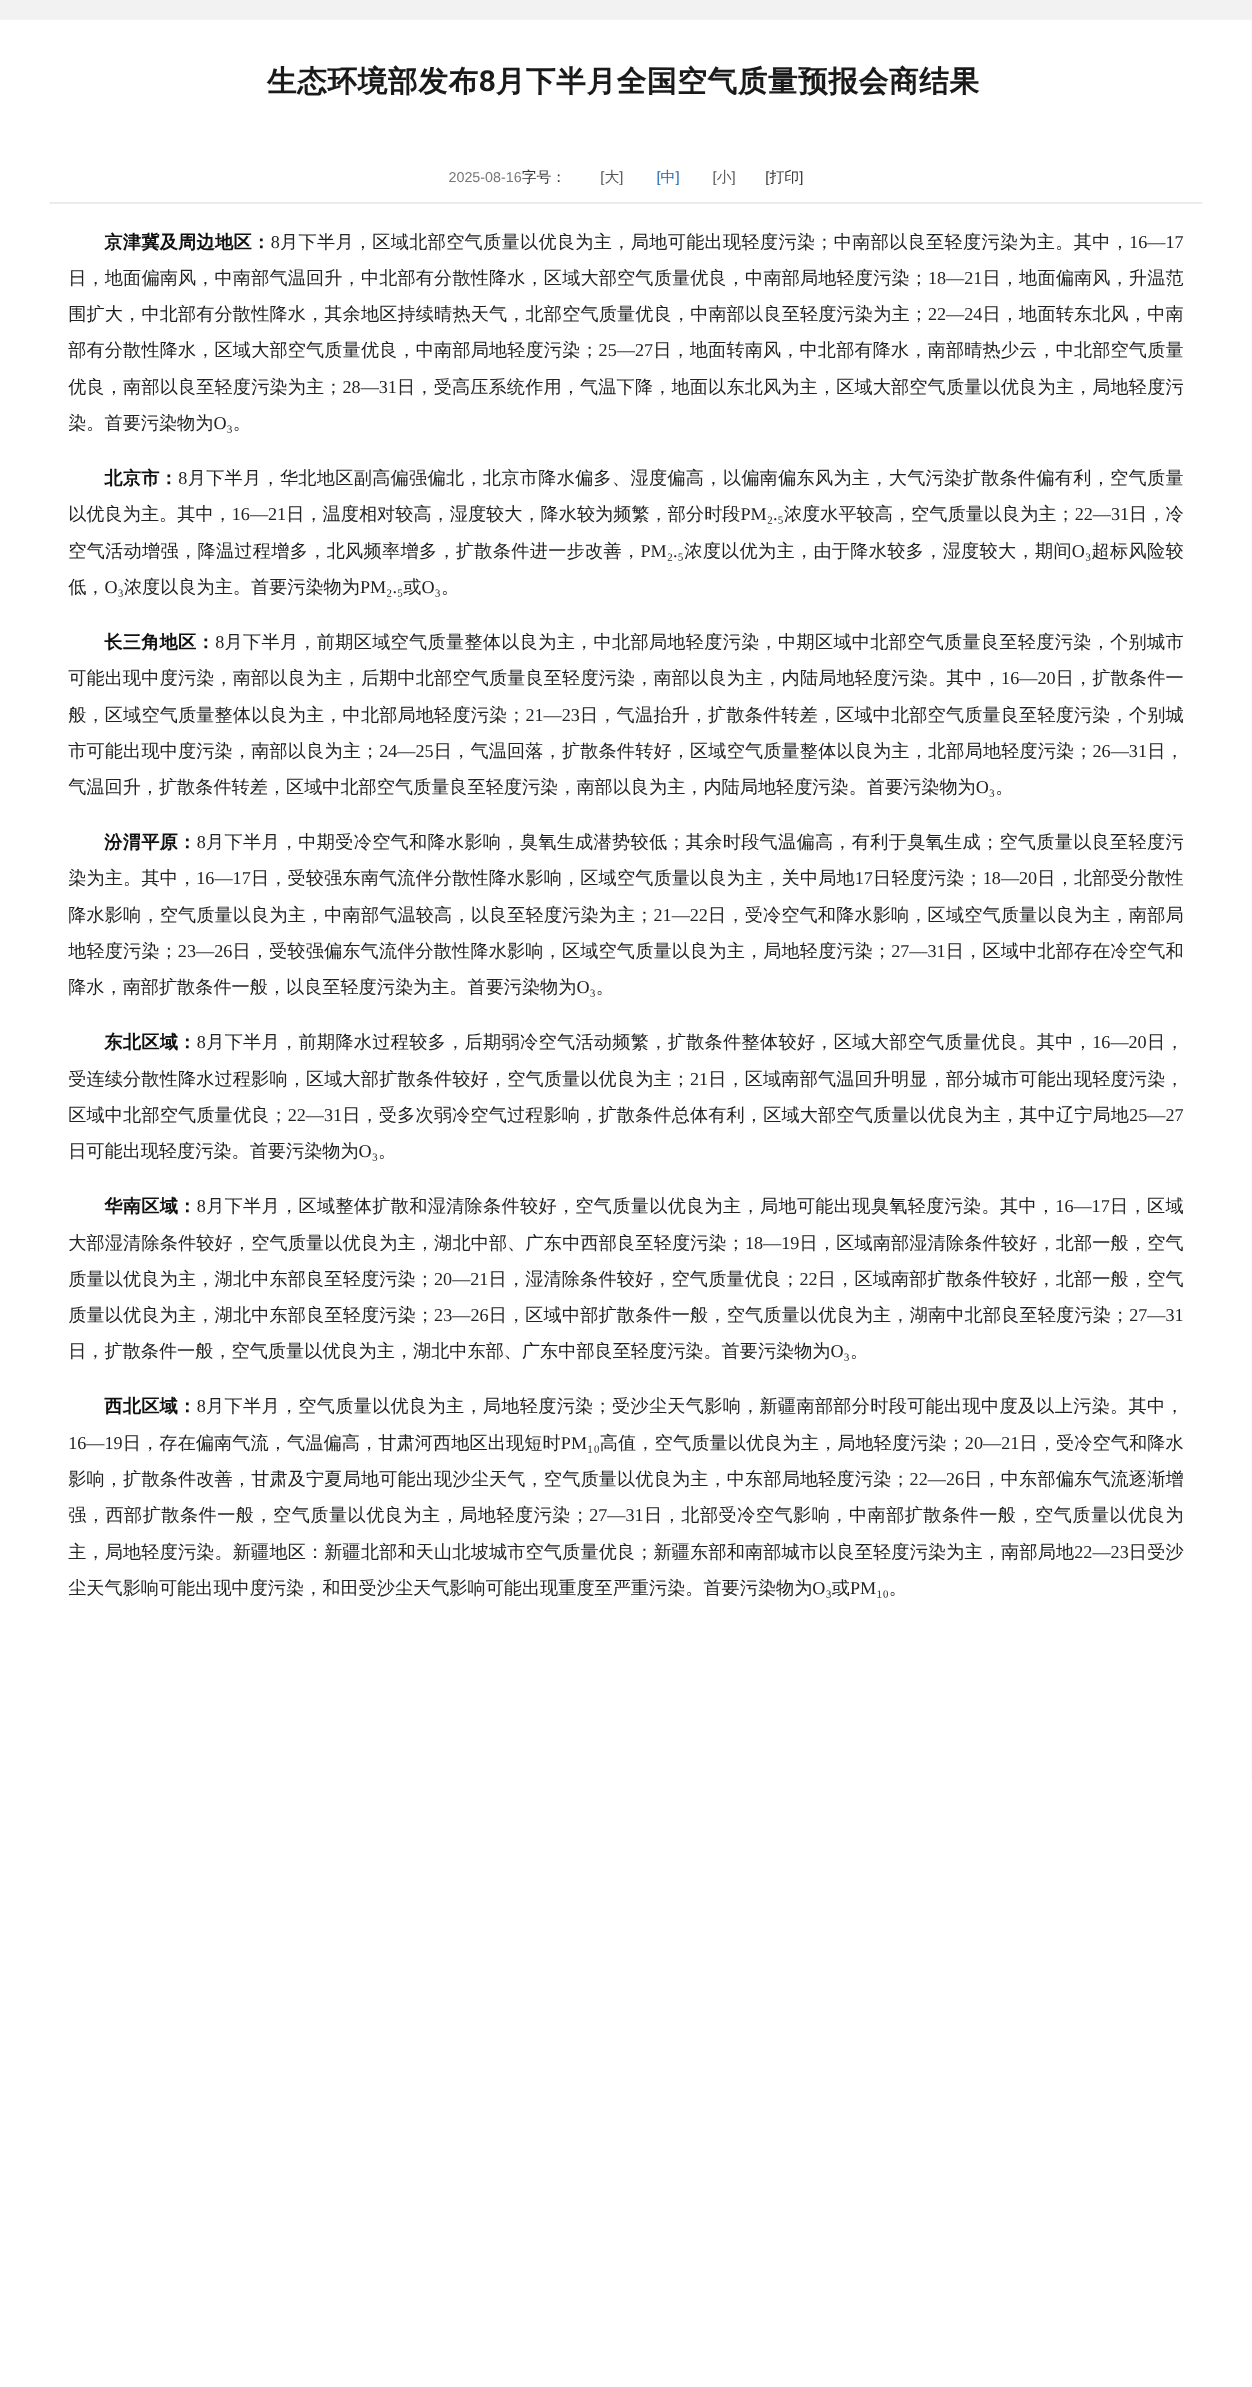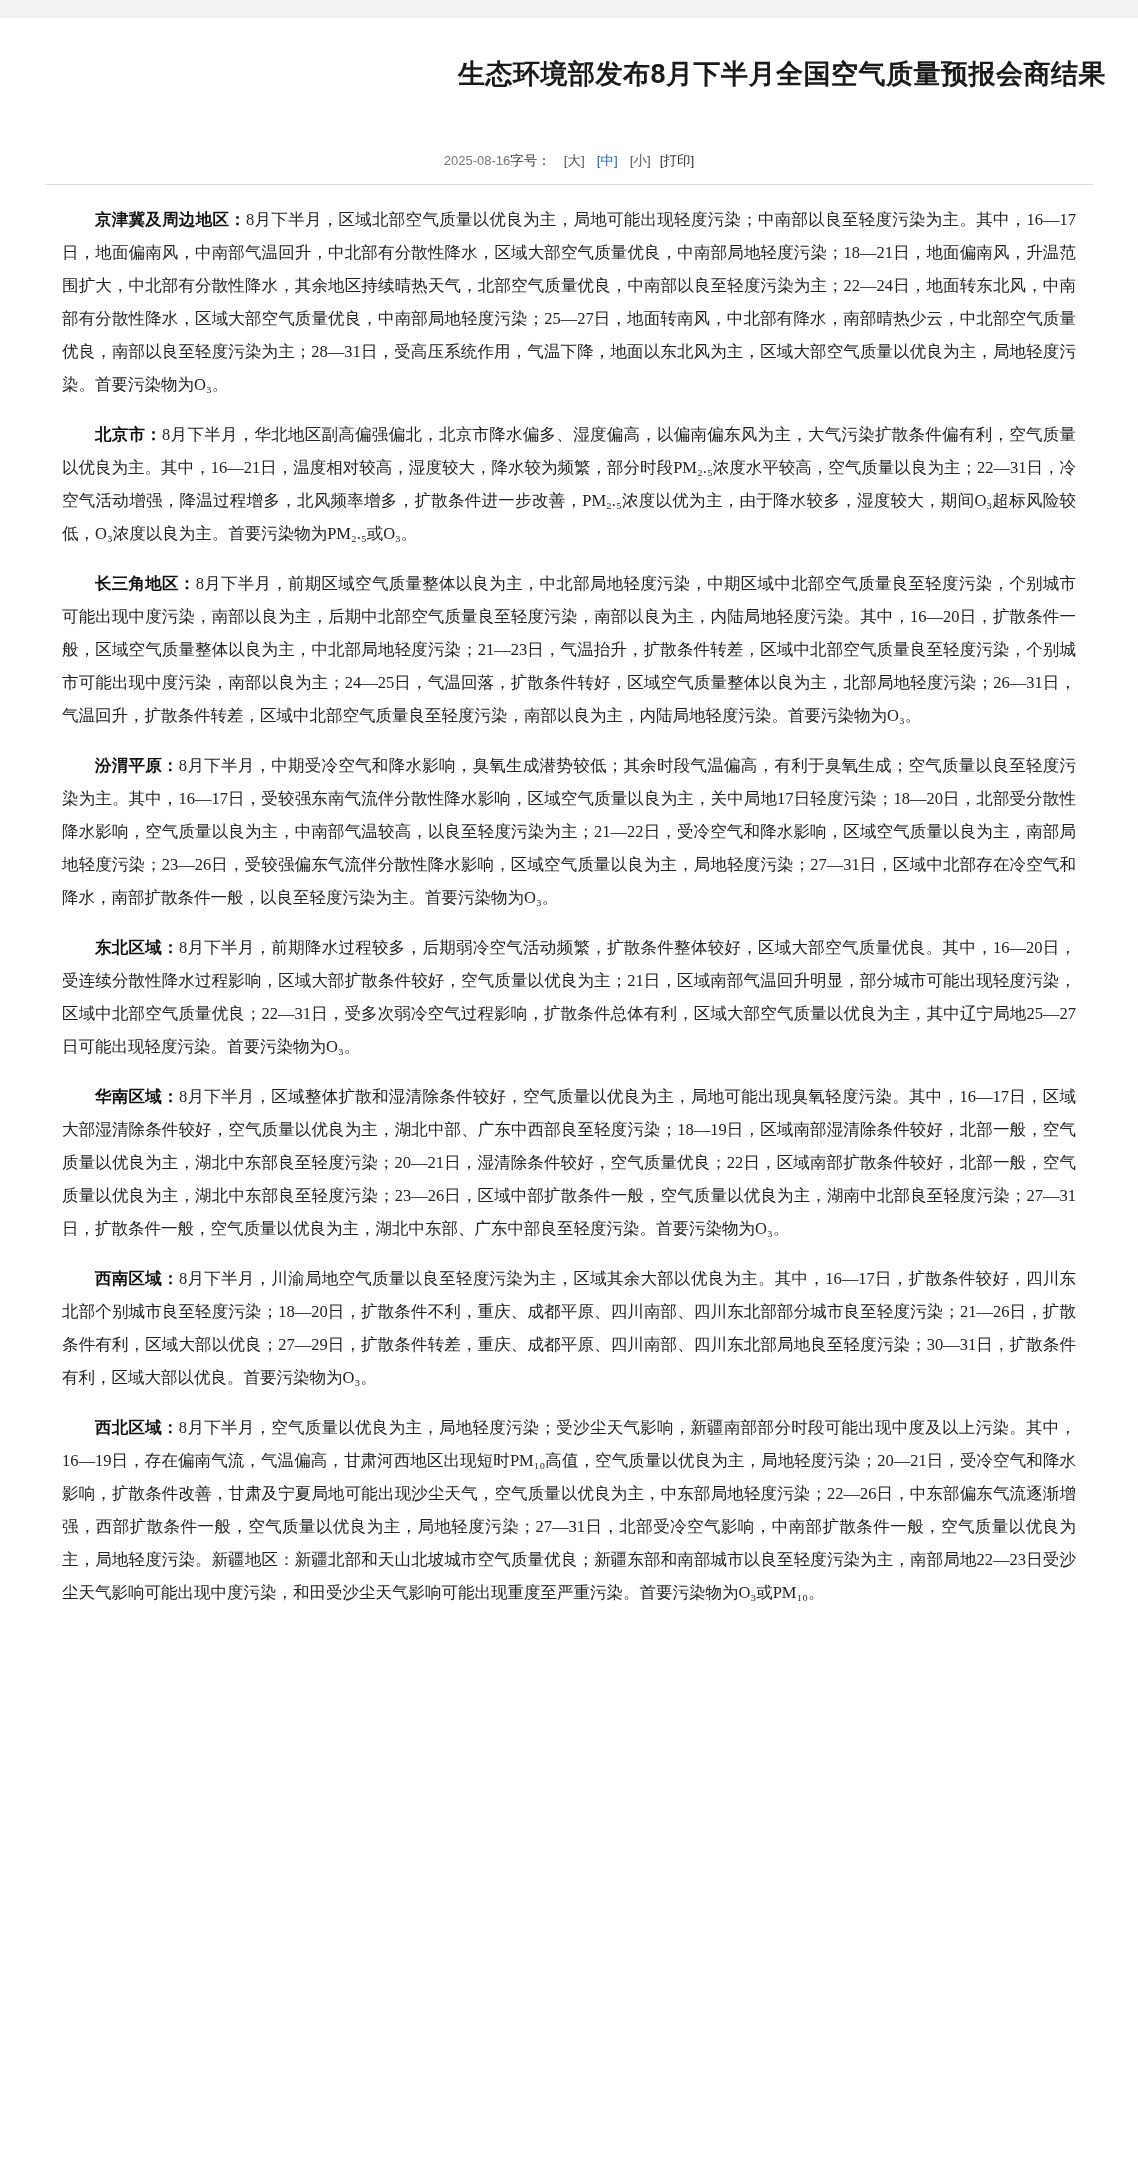--- a/index.html
+++ b/index.html
@@ -12,46 +12,46 @@
     width: 1138px;
   }
   .page {
     width: 1138px;
     box-sizing: border-box;
     background: #ffffff;
     padding: 0 0 40px 0;
     min-height: 2170px;
   }
   .title {
-    text-align: right;
+    text-align: center;
     font-family: "Liberation Sans", "DejaVu Sans", sans-serif;
     font-weight: bold;
     font-size: 27px;
     color: #1a1a1a;
-    padding: 38px 32px 30px 60px;
+    padding: 38px 64px 30px 60px;
     line-height: 1.4;
     letter-spacing: 0.5px;
   }
   .meta-bar {
     display: flex;
     align-items: center;
     justify-content: center;
     padding: 10px 60px 14px 60px;
     font-size: 13px;
     color: #666;
     font-family: "Liberation Sans", "DejaVu Sans", sans-serif;
   }
   .meta-date {
     color: #777;
     font-size: 13px;
   }
   .meta-right {
     display: flex;
     align-items: center;
-    gap: 6px;
+    gap: 24px;
     font-size: 13.5px;
     color: #333;
   }
   .fontsize-label {
     color: #333;
     margin-right: 4px;
   }
   .fs-opt {
     color: #555;
     padding: 0 3px;
@@ -115,18 +115,17 @@
     <p class="para"><span class="lead">北京市：</span><span>8月下半月，华北地区副高偏强偏北，北京市降水偏多、湿度偏高，以偏南偏东风为主，大气污染扩散条件偏有利，空气质量以优良为主。其中，16—21日，温度相对较高，湿度较大，降水较为频繁，部分时段PM₂.₅浓度水平较高，空气质量以良为主；22—31日，冷空气活动增强，降温过程增多，北风频率增多，扩散条件进一步改善，PM₂.₅浓度以优为主，由于降水较多，湿度较大，期间O₃超标风险较低，O₃浓度以良为主。首要污染物为PM₂.₅或O₃。</span></p>
 
     <p class="para"><span class="lead">长三角地区：</span><span>8月下半月，前期区域空气质量整体以良为主，中北部局地轻度污染，中期区域中北部空气质量良至轻度污染，个别城市可能出现中度污染，南部以良为主，后期中北部空气质量良至轻度污染，南部以良为主，内陆局地轻度污染。其中，16—20日，扩散条件一般，区域空气质量整体以良为主，中北部局地轻度污染；21—23日，气温抬升，扩散条件转差，区域中北部空气质量良至轻度污染，个别城市可能出现中度污染，南部以良为主；24—25日，气温回落，扩散条件转好，区域空气质量整体以良为主，北部局地轻度污染；26—31日，气温回升，扩散条件转差，区域中北部空气质量良至轻度污染，南部以良为主，内陆局地轻度污染。首要污染物为O₃。</span></p>
 
     <p class="para"><span class="lead">汾渭平原：</span><span>8月下半月，中期受冷空气和降水影响，臭氧生成潜势较低；其余时段气温偏高，有利于臭氧生成；空气质量以良至轻度污染为主。其中，16—17日，受较强东南气流伴分散性降水影响，区域空气质量以良为主，关中局地17日轻度污染；18—20日，北部受分散性降水影响，空气质量以良为主，中南部气温较高，以良至轻度污染为主；21—22日，受冷空气和降水影响，区域空气质量以良为主，南部局地轻度污染；23—26日，受较强偏东气流伴分散性降水影响，区域空气质量以良为主，局地轻度污染；27—31日，区域中北部存在冷空气和降水，南部扩散条件一般，以良至轻度污染为主。首要污染物为O₃。</span></p>
 
     <p class="para"><span class="lead">东北区域：</span><span>8月下半月，前期降水过程较多，后期弱冷空气活动频繁，扩散条件整体较好，区域大部空气质量优良。其中，16—20日，受连续分散性降水过程影响，区域大部扩散条件较好，空气质量以优良为主；21日，区域南部气温回升明显，部分城市可能出现轻度污染，区域中北部空气质量优良；22—31日，受多次弱冷空气过程影响，扩散条件总体有利，区域大部空气质量以优良为主，其中辽宁局地25—27日可能出现轻度污染。首要污染物为O₃。</span></p>
 
     <p class="para"><span class="lead">华南区域：</span><span>8月下半月，区域整体扩散和湿清除条件较好，空气质量以优良为主，局地可能出现臭氧轻度污染。其中，16—17日，区域大部湿清除条件较好，空气质量以优良为主，湖北中部、广东中西部良至轻度污染；18—19日，区域南部湿清除条件较好，北部一般，空气质量以优良为主，湖北中东部良至轻度污染；20—21日，湿清除条件较好，空气质量优良；22日，区域南部扩散条件较好，北部一般，空气质量以优良为主，湖北中东部良至轻度污染；23—26日，区域中部扩散条件一般，空气质量以优良为主，湖南中北部良至轻度污染；27—31日，扩散条件一般，空气质量以优良为主，湖北中东部、广东中部良至轻度污染。首要污染物为O₃。</span></p>
 
-    <p class="para"><span class="lead">西南区域：</span><span>8月下半月，川渝局地空气质量以良至轻度污染为主，区域其余大部以优良为主。其中，16—17日，扩散条件较好，四川东北部个别城市良至轻度污染；18—20日，扩散条件不利，重庆、成都平原、四川南部、四川东北部部分城市良至轻度污染；21—26日，扩散条件有利，区域大部以优良；27—29日，扩散条件转差，重庆、成都平原、四川南部、四川东北部局地良至轻度污染；30—31日，扩散条件有利，区域大部以优良。首要污染物为O₃。</span></p>
 
     <p class="para"><span class="lead">西北区域：</span><span>8月下半月，空气质量以优良为主，局地轻度污染；受沙尘天气影响，新疆南部部分时段可能出现中度及以上污染。其中，16—19日，存在偏南气流，气温偏高，甘肃河西地区出现短时PM₁₀高值，空气质量以优良为主，局地轻度污染；20—21日，受冷空气和降水影响，扩散条件改善，甘肃及宁夏局地可能出现沙尘天气，空气质量以优良为主，中东部局地轻度污染；22—26日，中东部偏东气流逐渐增强，西部扩散条件一般，空气质量以优良为主，局地轻度污染；27—31日，北部受冷空气影响，中南部扩散条件一般，空气质量以优良为主，局地轻度污染。新疆地区：新疆北部和天山北坡城市空气质量优良；新疆东部和南部城市以良至轻度污染为主，南部局地22—23日受沙尘天气影响可能出现中度污染，和田受沙尘天气影响可能出现重度至严重污染。首要污染物为O₃或PM₁₀。</span></p>
   </div>
 
 </div>
 
 </body></html>

